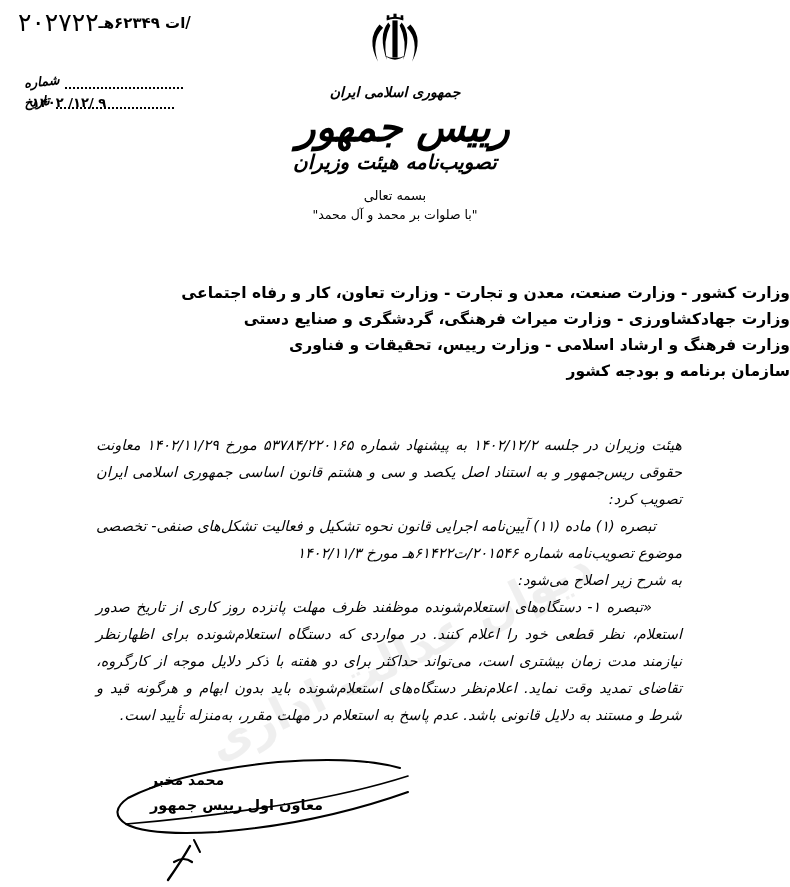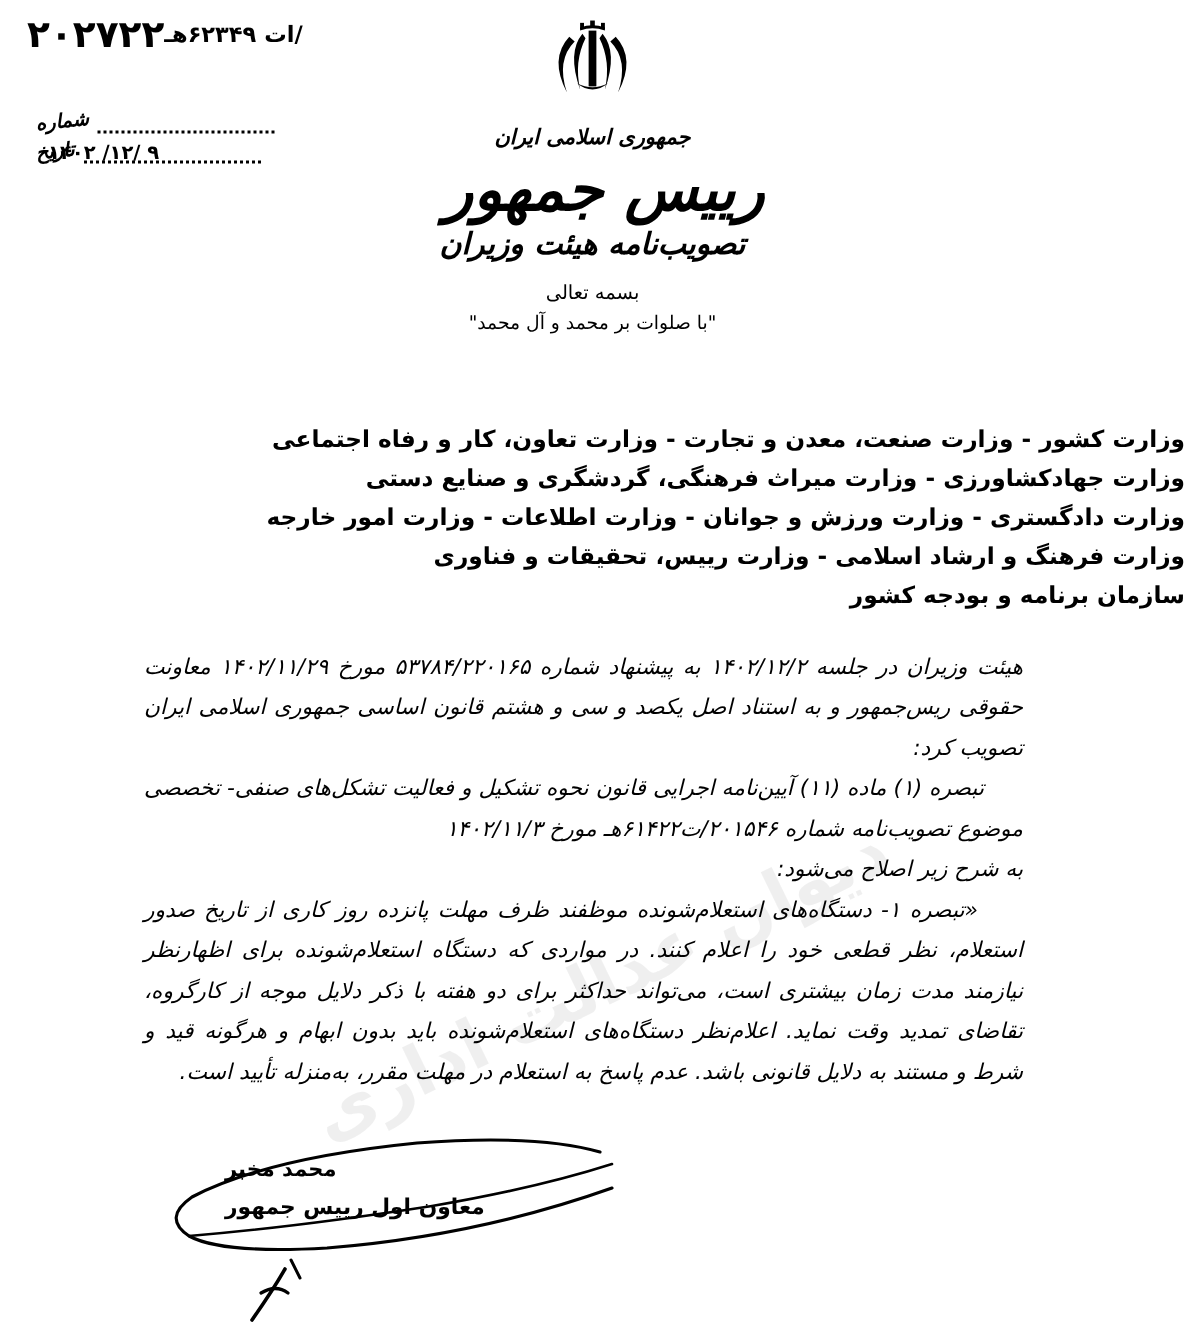--- a/index.html
+++ b/index.html
@@ -47,21 +47,21 @@
   .ref-no {
     position: absolute;
     left: 18px;
     top: 8px;
     direction: rtl;
     white-space: nowrap;
     z-index: 3;
   }
   .ref-no .main-no {
     font-size: 25px;
-    font-weight: bold;
+    font-weight: normal;
     letter-spacing: 1px;
     vertical-align: middle;
     text-align: center;
   }
   .ref-no .sub-no {
     font-size: 15px;
     font-weight: bold;
     vertical-align: middle;
     margin-right: 8px;
   }
@@ -271,21 +271,20 @@
     <div class="republic-name">جمهوری اسلامی ایران</div>
     <div class="president-title">رییس جمهور</div>
     <div class="decree-title">تصویب‌نامه هیئت وزیران</div>
     <div class="basmala">بسمه تعالی</div>
     <div class="salawat">"با صلوات بر محمد و آل محمد"</div>
   </div>
 
   <div class="addressees">
     <div>وزارت کشور - وزارت صنعت، معدن و تجارت - وزارت تعاون، کار و رفاه اجتماعی</div>
     <div>وزارت جهادکشاورزی - وزارت میراث فرهنگی، گردشگری و صنایع دستی</div>
-    <div>وزارت دادگستری - وزارت ورزش و جوانان - وزارت اطلاعات - وزارت امور خارجه</div>
     <div>وزارت فرهنگ و ارشاد اسلامی - وزارت رییس، تحقیقات و فناوری</div>
     <div>سازمان برنامه و بودجه کشور</div>
   </div>
 
   <div class="body-text">
     <p class="p-plain">هیئت وزیران در جلسه ۱۴۰۲/۱۲/۲ به پیشنهاد شماره ۵۳۷۸۴/۲۲۰۱۶۵ مورخ ۱۴۰۲/۱۱/۲۹ معاونت حقوقی ریس‌جمهور و به استناد اصل یکصد و سی و هشتم قانون اساسی جمهوری اسلامی ایران تصویب کرد:</p>
     <p class="p-indent">تبصره (۱) ماده (۱۱) آیین‌نامه اجرایی قانون نحوه تشکیل و فعالیت تشکل‌های صنفی- تخصصی موضوع تصویب‌نامه شماره ۲۰۱۵۴۶/ت۶۱۴۲۲هـ مورخ ۱۴۰۲/۱۱/۳</p>
     <p class="p-plain">به شرح زیر اصلاح می‌شود:</p>
     <p class="p-quote">«تبصره ۱- دستگاه‌های استعلام‌شونده موظفند ظرف مهلت پانزده روز کاری از تاریخ صدور استعلام، نظر قطعی خود را اعلام کنند. در مواردی که دستگاه استعلام‌شونده برای اظهارنظر نیازمند مدت زمان بیشتری است، می‌تواند حداکثر برای دو هفته با ذکر دلایل موجه از کارگروه، تقاضای تمدید وقت نماید. اعلام‌نظر دستگاه‌های استعلام‌شونده باید بدون ابهام و هرگونه قید و شرط و مستند به دلایل قانونی باشد. عدم پاسخ به استعلام در مهلت مقرر، به‌منزله تأیید است.</p>
   </div>

